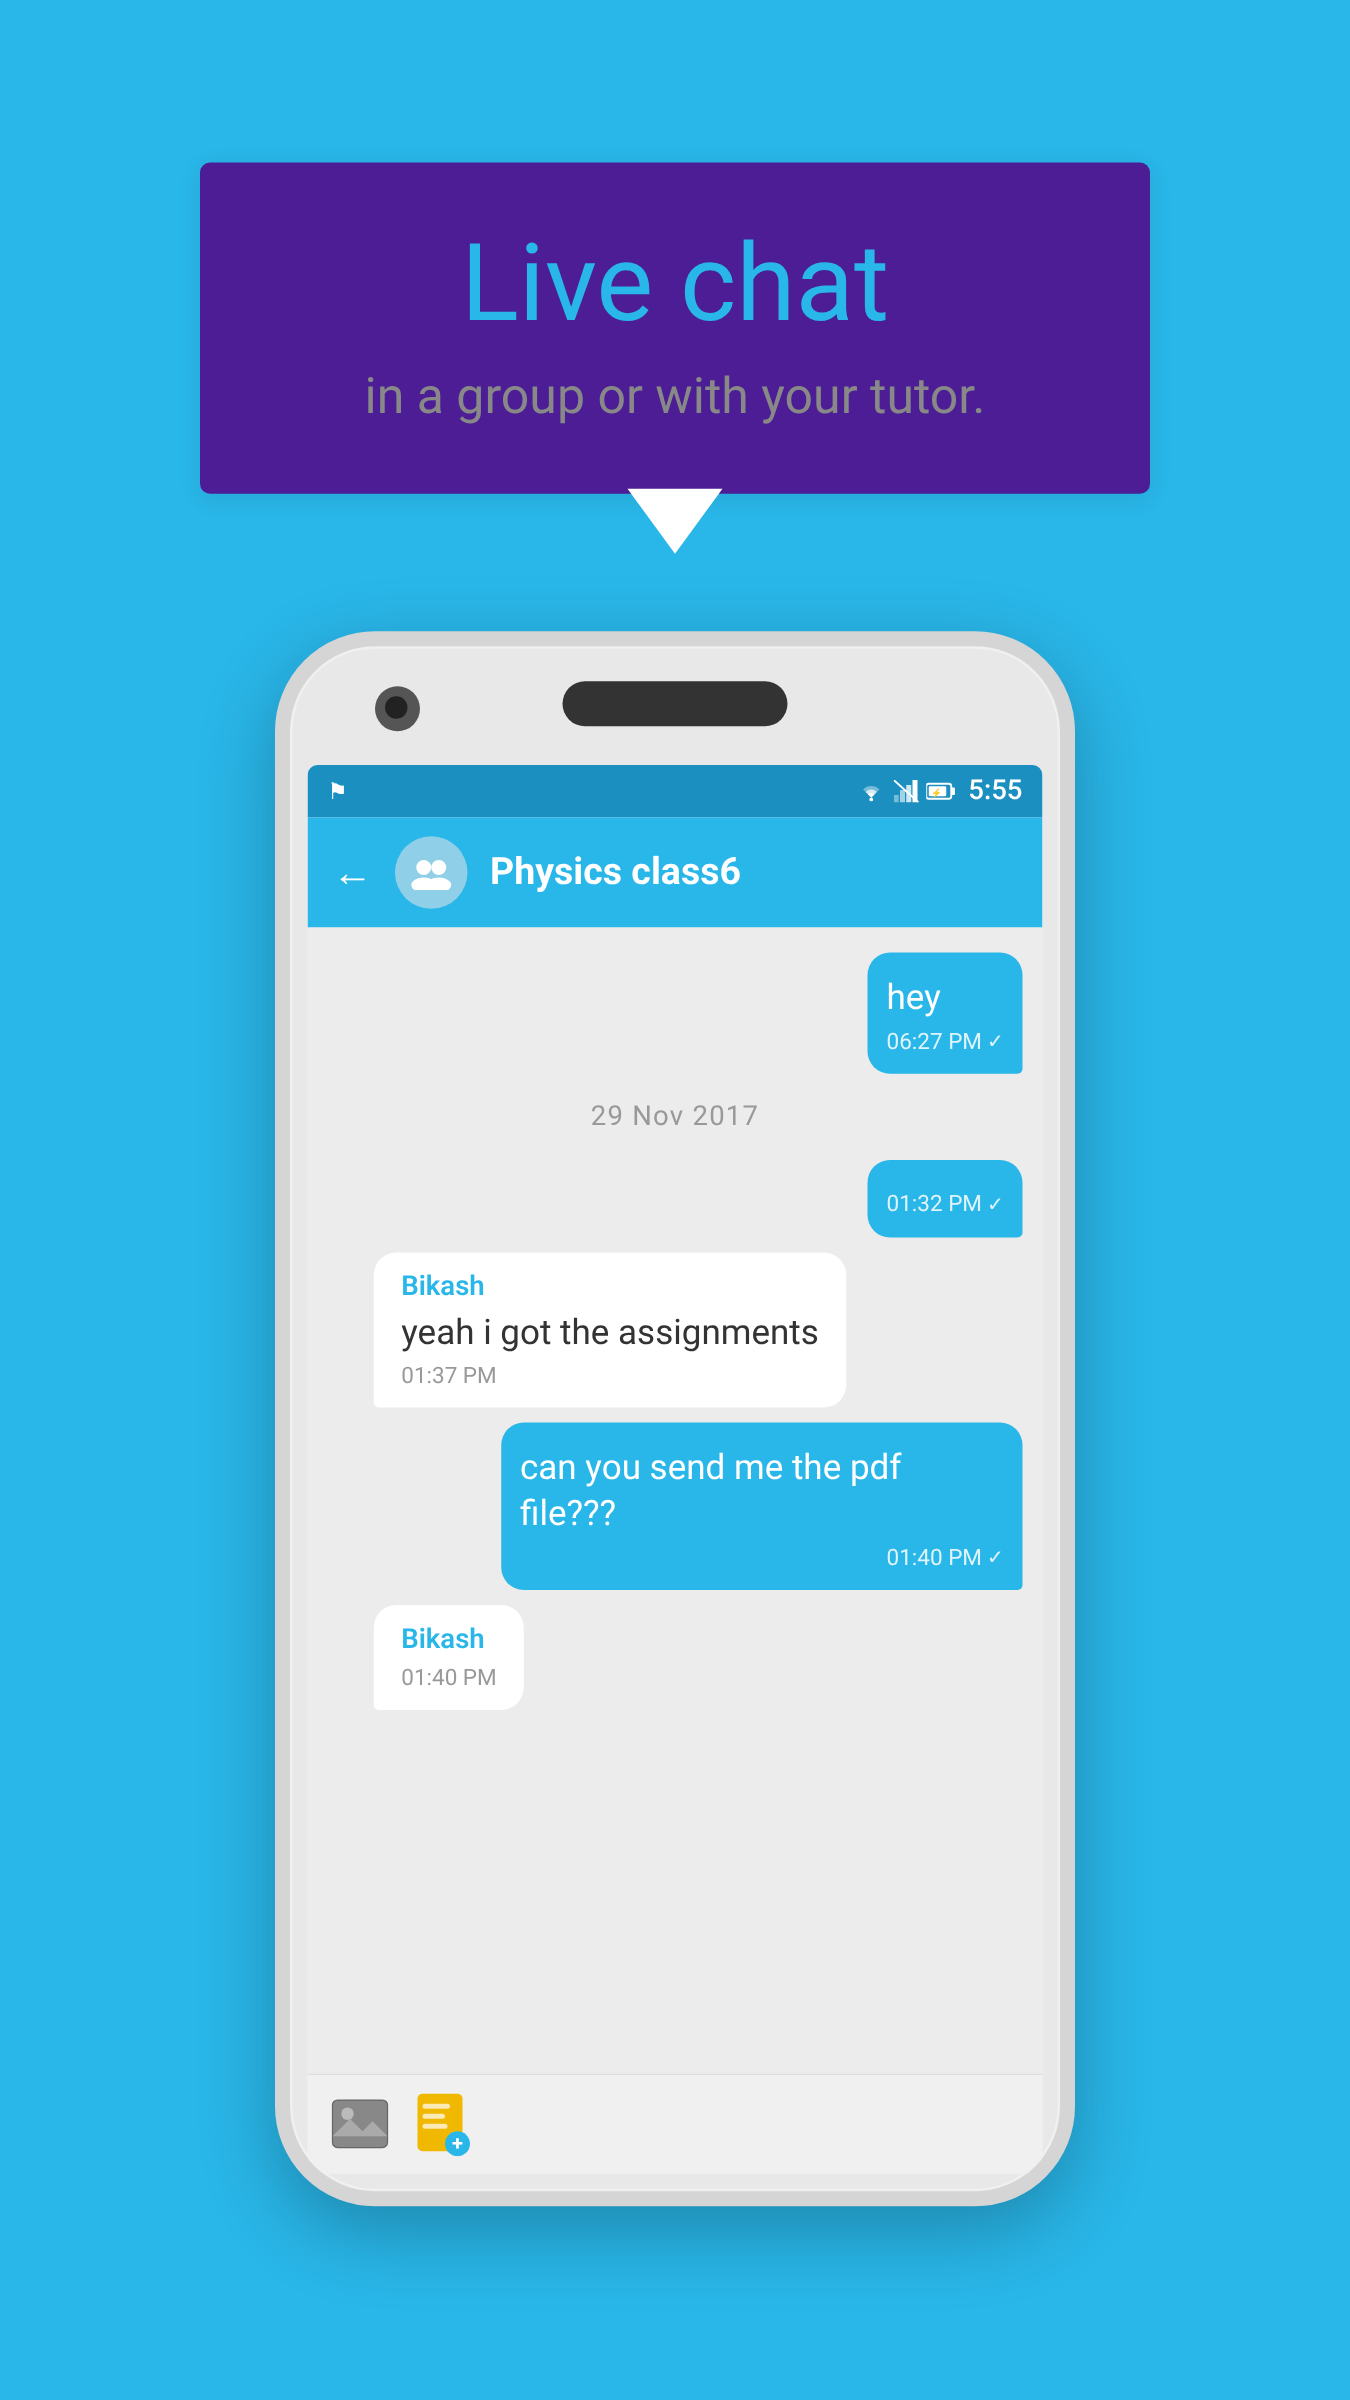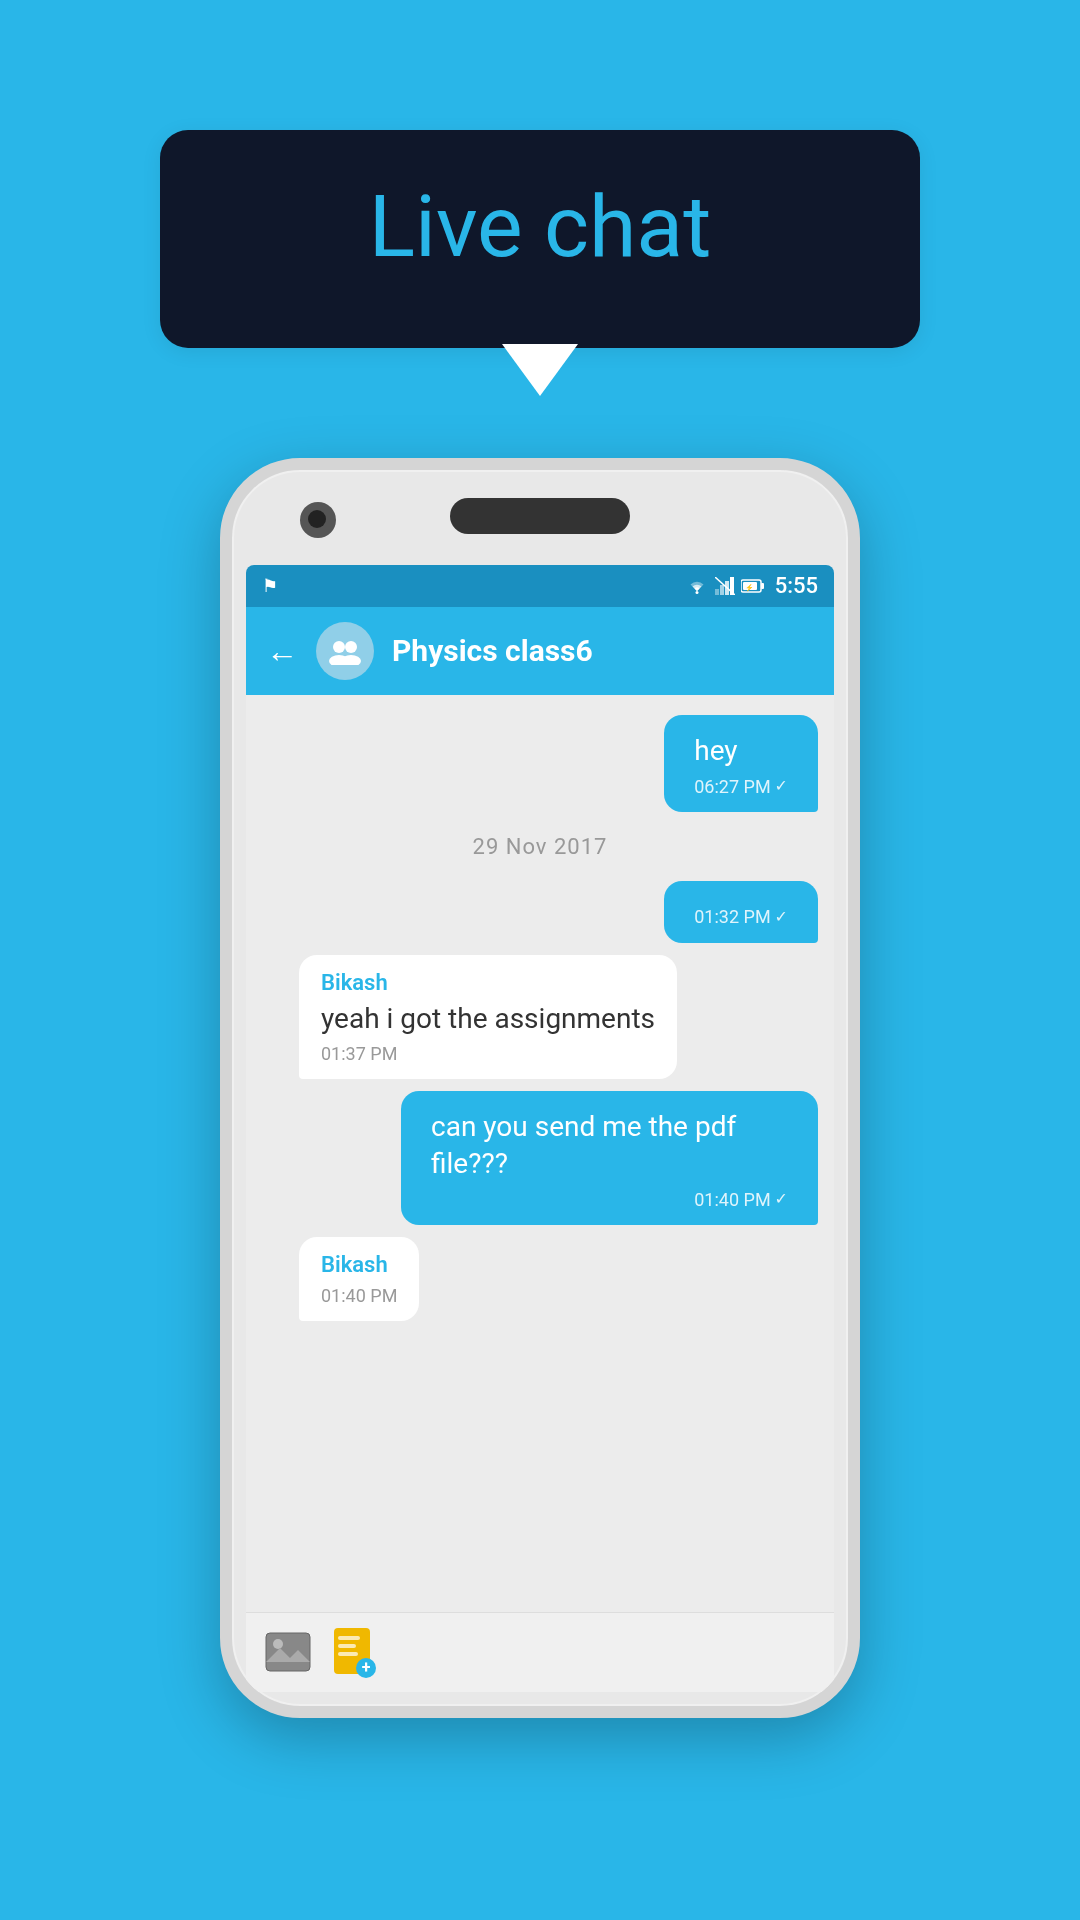--- a/index.html
+++ b/index.html
@@ -11,22 +11,22 @@
       font-family: 'Roboto', Arial, sans-serif;
       overflow: hidden;
       display: flex;
       flex-direction: column;
       align-items: center;
       position: relative;
     }
 
     
     .speech-bubble {
-      background: #0f172a;
-      border-radius: 28px;
+      background: #4c1d95;
+      border-radius: 8px;
       padding: 50px 80px 55px;
       margin-top: 130px;
       width: 760px;
       text-align: center;
       position: relative;
       box-shadow: 0 4px 20px rgba(0,0,0,0.08);
     }
 
     .speech-bubble::after {
       content: '';
@@ -220,21 +220,21 @@
       flex-direction: column;
       gap: 12px;
       overflow: hidden;
     }
 
     
     .msg-sent {
       align-self: flex-end;
       background: #29b6e8;
       color: white;
-      padding: 18px 30px 14px;
+      padding: 18px 15px 14px;
       border-radius: 18px 18px 4px 18px;
       max-width: 75%;
       font-size: 28px;
       line-height: 1.3;
     }
 
     .msg-received {
       align-self: flex-start;
       background: white;
       color: #333;
@@ -301,20 +301,21 @@
       display: flex;
       align-items: center;
       justify-content: center;
     }
   </style>
 </head>
 <body>
 
 <div class="speech-bubble">
   <div class="bubble-title">Live chat</div>
+  <div class="bubble-subtitle">in a group or with your tutor.</div>
 </div>
 
 <div class="phone-wrapper">
   <div class="phone-frame">
 
     <div class="phone-btn-vol"></div>
     <div class="phone-btn-vol2"></div>
     <div class="phone-btn-power"></div>
 
     <div class="phone-camera"></div>

